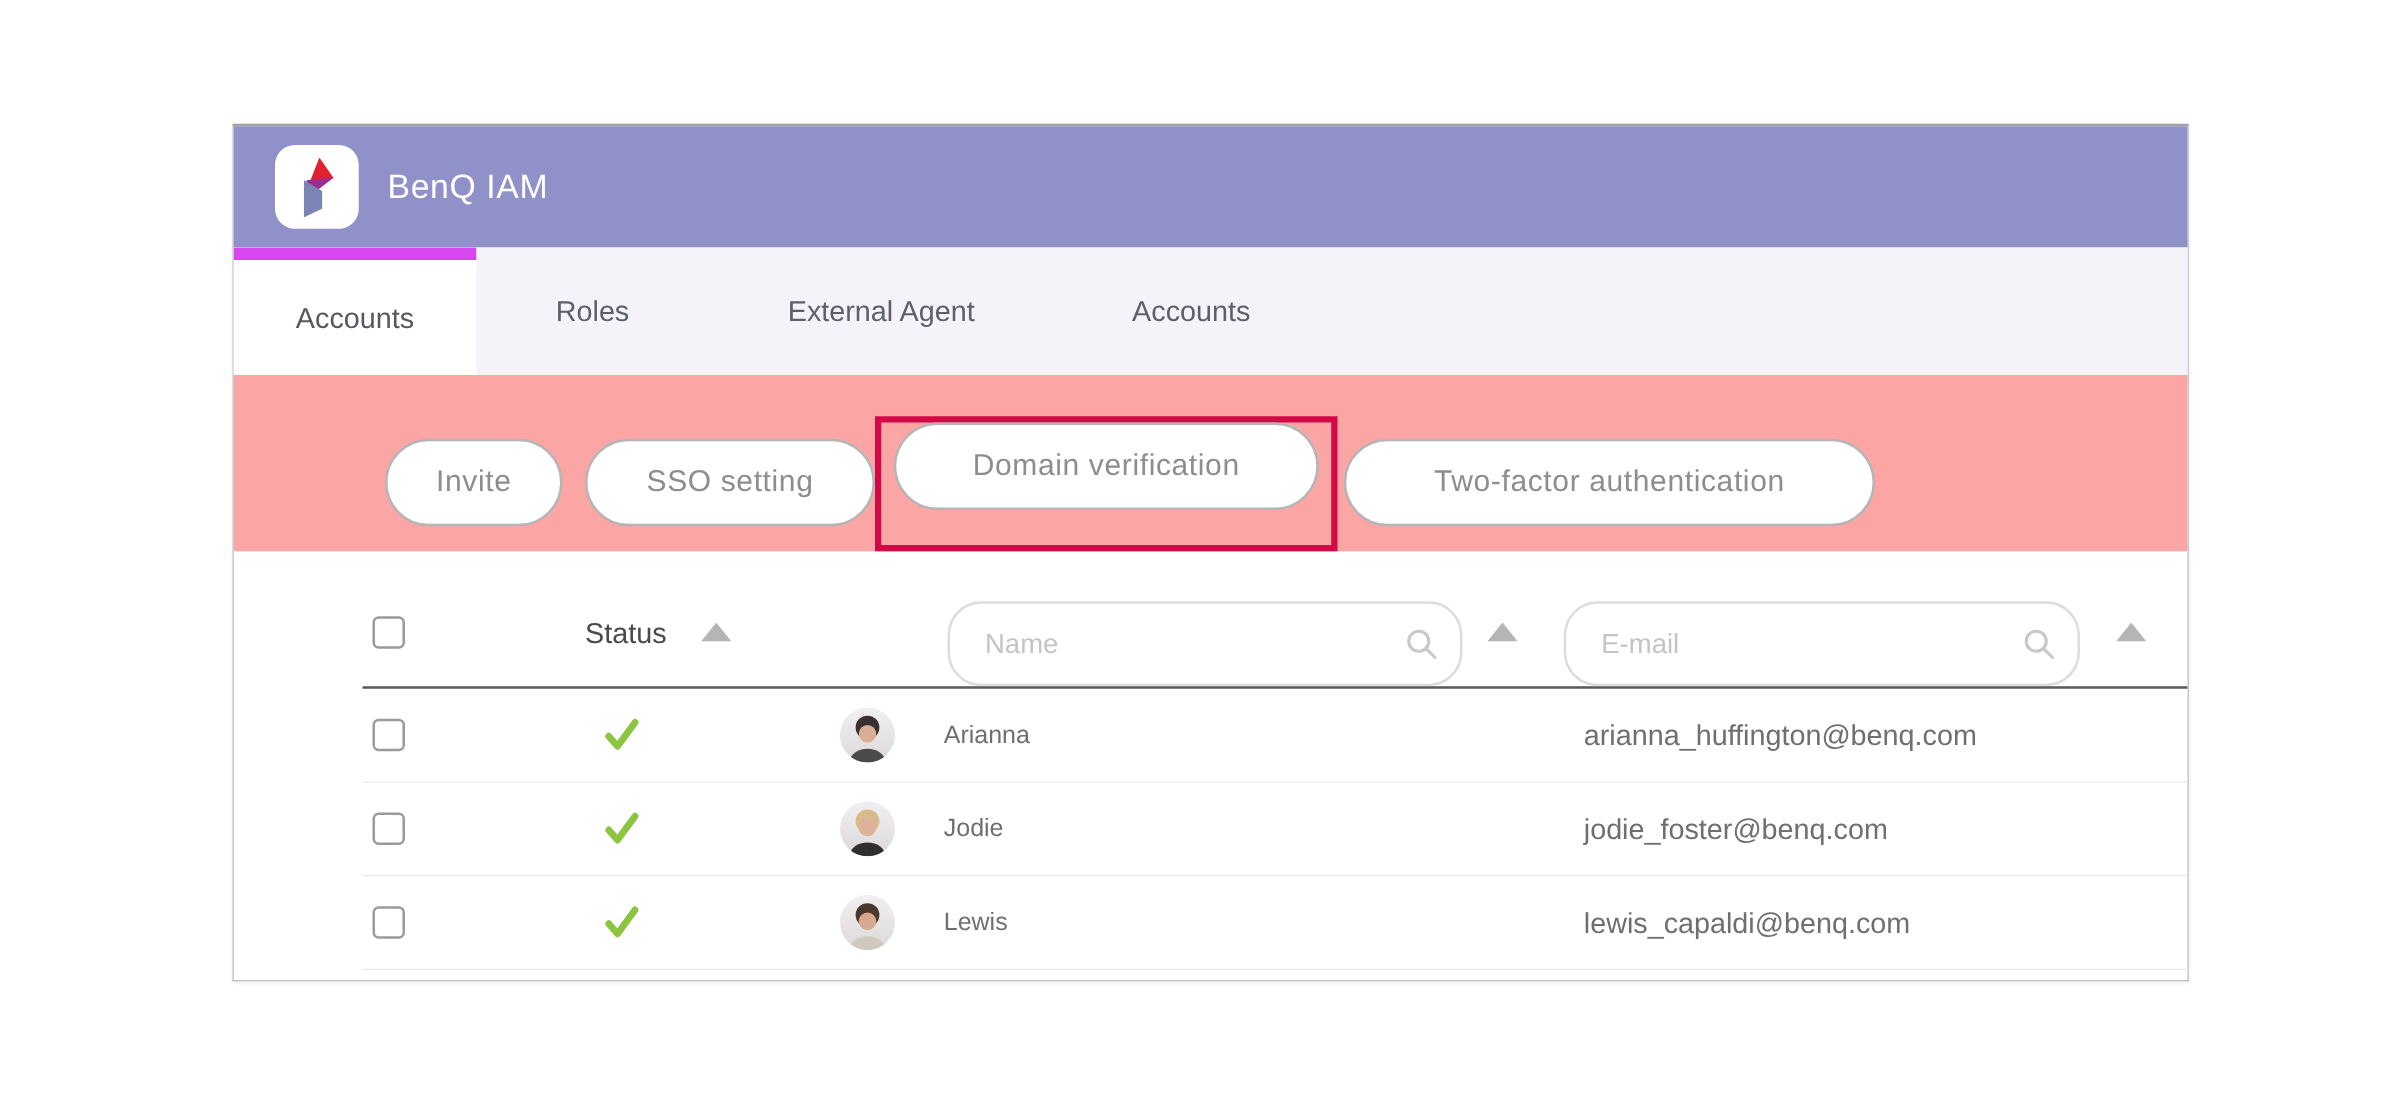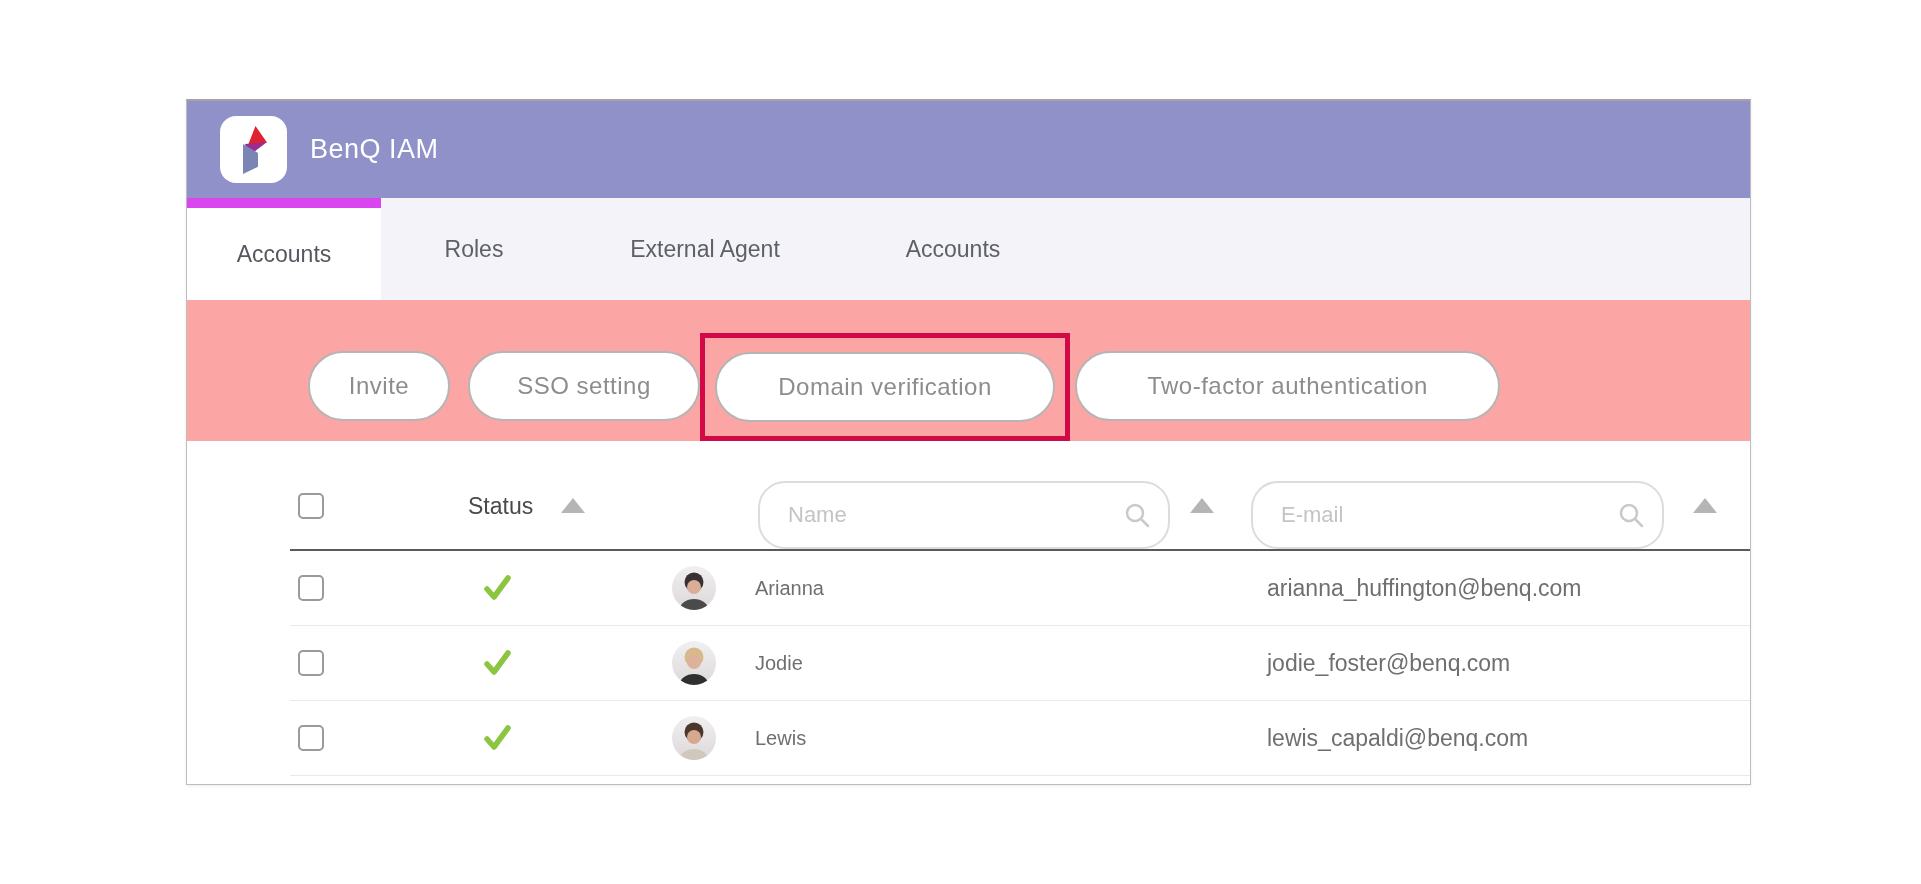--- a/index.html
+++ b/index.html
@@ -27,21 +27,21 @@
   
   .actions{position:relative;height:141px;background:#fca5a5;}
   .pill{position:absolute;top:51px;height:70px;box-sizing:border-box;border:2px solid #b5b5b5;
     border-radius:36px;background:#ffffff;color:#8d8d8d;font-size:24px;letter-spacing:.5px;
     display:flex;align-items:center;justify-content:center;cursor:pointer;
     font-family:"Liberation Sans","DejaVu Sans",sans-serif;}
   .pill.invite{left:121px;width:142px;}
   .pill.sso{left:281px;width:232px;}
   .pill.twofa{left:888px;width:425px;}
   .highlight-box{position:absolute;left:513px;top:33px;width:370px;height:108px;box-sizing:border-box;
-    border:5px solid #d10a47;display:flex;align-items:center;justify-content:center;}
+    border:5px solid #d10a47;display:flex;align-items:flex-start;justify-content:center;}
   .highlight-box .pill{position:static;width:340px;}
   
   .thead{position:relative;height:110px;}
   .thead-line{position:absolute;left:103px;right:0;bottom:0;height:2px;background:#5a5a5a;}
   .checkbox{position:absolute;width:26px;height:26px;box-sizing:border-box;border:2px solid #9a9a9a;
     border-radius:5px;background:#fff;cursor:pointer;}
   .thead .checkbox{left:111px;top:52px;}
   .col-status-label{position:absolute;left:281px;top:52px;color:#4a4a4a;font-size:23px;}
   .sort-tri{position:absolute;width:0;height:0;border-left:12px solid transparent;
     border-right:12px solid transparent;border-bottom:15px solid #b5b5b5;cursor:pointer;}

